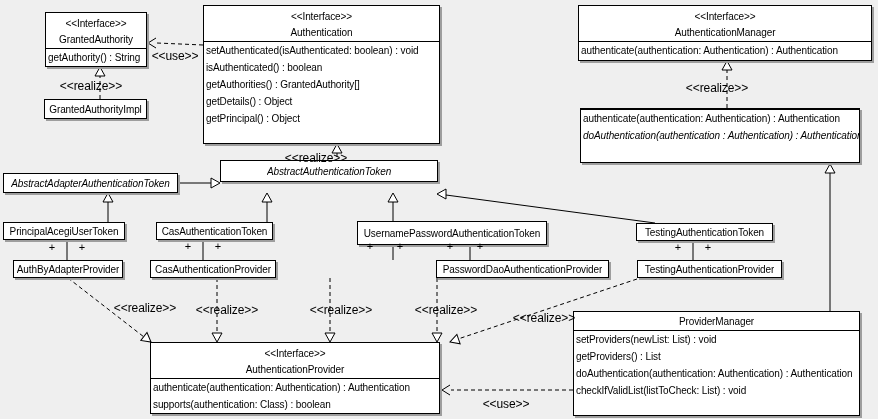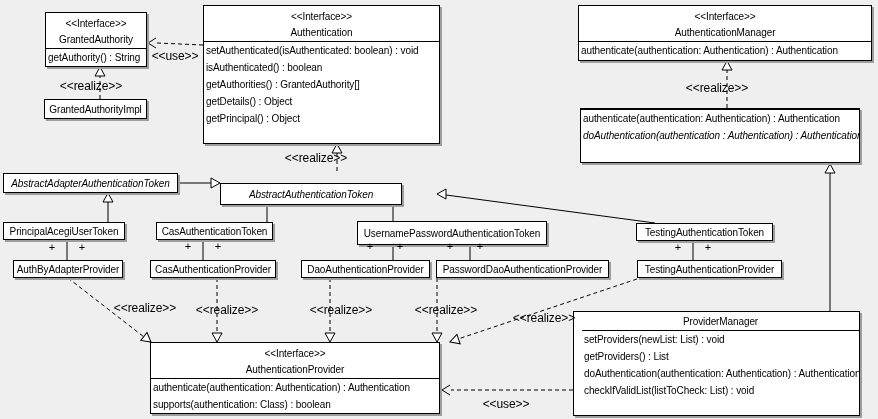--- a/index.html
+++ b/index.html
@@ -125,21 +125,21 @@
     <div class="methods">
       <div class="row">authenticate(authentication: Authentication) : Authentication</div>
       <div class="row">doAuthentication(authentication : Authentication) : Authentication</div>
     </div>
   </div>
 
   <div class="uml-box name-only abstract" style="left:3px;top:173px;width:175px;height:20px;">
     <div class="cname">AbstractAdapterAuthenticationToken</div>
   </div>
 
-  <div class="uml-box name-only abstract" style="left:220px;top:183px;width:182px;height:22px;">
+  <div class="uml-box name-only abstract" style="left:220px;top:160px;width:218px;height:22px;">
     <div class="cname">AbstractAuthenticationToken</div>
   </div>
 
   <div class="uml-box name-only" style="left:3px;top:222px;width:122px;height:18px;">
     <div class="cname">PrincipalAcegiUserToken</div>
   </div>
 
   <div class="uml-box name-only" style="left:156px;top:222px;width:117px;height:18px;">
     <div class="cname">CasAuthenticationToken</div>
   </div>
@@ -153,33 +153,30 @@
   </div>
 
   <div class="uml-box name-only" style="left:13px;top:260px;width:110px;height:18px;">
     <div class="cname">AuthByAdapterProvider</div>
   </div>
 
   <div class="uml-box name-only" style="left:150px;top:260px;width:126px;height:18px;">
     <div class="cname">CasAuthenticationProvider</div>
   </div>
 
-  <div class="uml-box name-only" style="left:301px;top:260px;width:129px;height:18px;">
-    <div class="cname">DaoAuthenticationProvider</div>
-  </div>
 
   <div class="uml-box name-only" style="left:436px;top:260px;width:173px;height:18px;">
     <div class="cname">PasswordDaoAuthenticationProvider</div>
   </div>
 
   <div class="uml-box name-only" style="left:637px;top:260px;width:145px;height:18px;">
     <div class="cname">TestingAuthenticationProvider</div>
   </div>
 
-  <div class="uml-box" style="left:573px;top:311px;width:287px;height:105px;padding-left:8px;">
+  <div class="uml-box" style="left:573px;top:311px;width:287px;height:105px;">
     <div class="title">
       <div class="cname" style="padding-top:1px;">ProviderManager</div>
     </div>
     <div class="methods">
       <div class="row">setProviders(newList: List) : void</div>
       <div class="row">getProviders() : List</div>
       <div class="row">doAuthentication(authentication: Authentication) : Authentication</div>
       <div class="row">checkIfValidList(listToCheck: List) : void</div>
     </div>
   </div>

